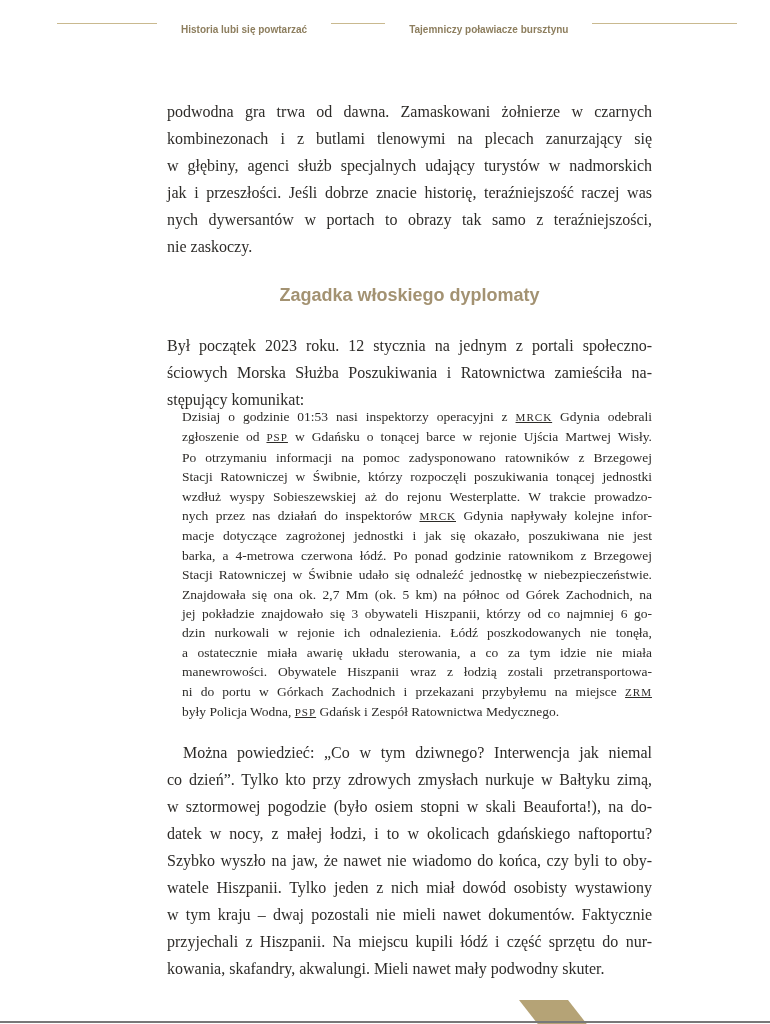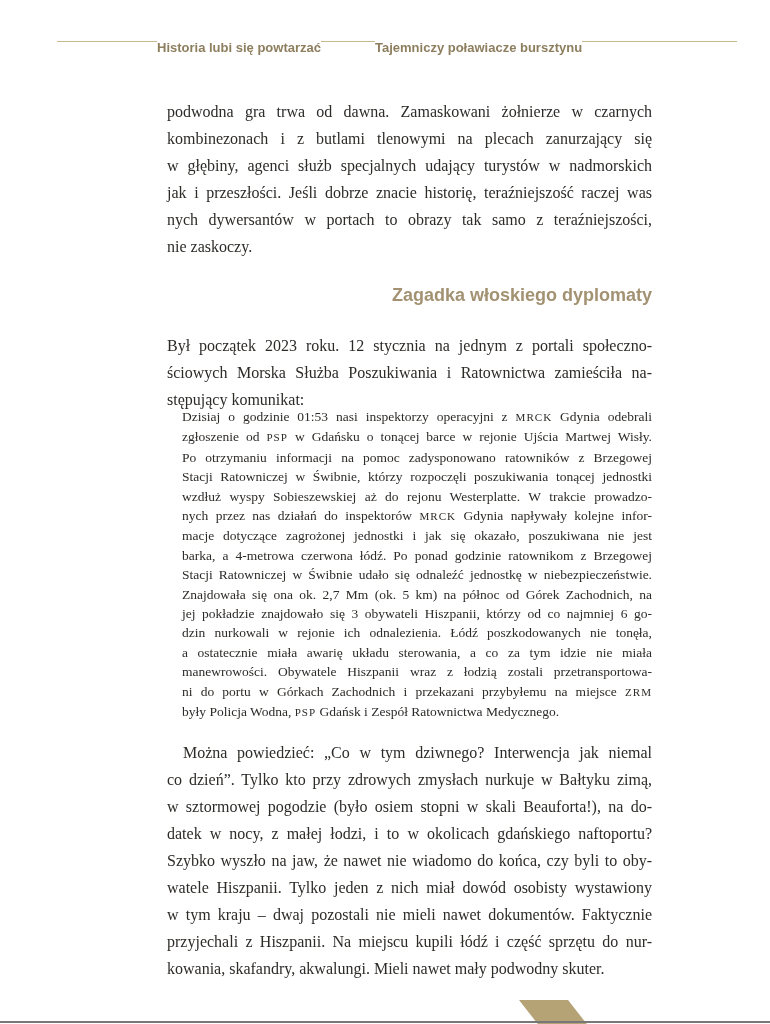--- a/index.html
+++ b/index.html
@@ -13,48 +13,47 @@
     width: 770px; height: 1024px;
     background: #ffffff;
     overflow: hidden;
     color: var(--body_text, #2d2b28);
   }
 
   
   .running-header {
     position: absolute;
     left: 57px; right: 33px; top: 24px;
-    display: flex; align-items: center; 
+    display: flex; align-items: center; gap: 24px;
     font-family: "Liberation Sans", sans-serif;
     font-weight: 700;
-    font-size: 13px;
+    font-size: 10px;
     color: var(--header_text, #8d7e5e);
     white-space: nowrap;
-    margin-top: 16px;
   }
   .rule {
     height: 1px;
     background: var(--rule_gold, #c9b98f);
     transform: translateY(-6px);
   }
   .rule-left { width: 100px; }
   .rule-mid { width: 54px; }
   .rule-right { flex: 1; }
 
   
   .para, .section-heading, .quote {
     position: absolute;
     left: 155px; width: 485px;
     margin: 12px; padding: 0;
   }
   .para { font-size: 16px; line-height: 27px; }
   .p1 { top: 86px; }
   .section-heading {
     top: 271px;
-    text-align: right;
+    text-align: center;
     font-family: "Liberation Sans", sans-serif;
     font-weight: 700;
     font-size: 18px;
     line-height: 24px;
     color: var(--heading, #a39272);
   }
   .p2 { top: 320px; }
   .quote {
     left: 170px; width: 470px;
     top: 395px;
@@ -63,21 +62,21 @@
   }
   .p3 { top: 727px; }
   .indent-first .line:first-child { text-indent: 16px; }
 
   .line {
     text-align: justify;
     text-align-last: justify;
   }
   .line.last { text-align-last: left; }
 
-  .sc { font-size: 82%; letter-spacing: 0.09em; }
+  .sc { font-size: 82%; letter-spacing: 0.09em; text-decoration: underline; }
 
   
   .ornament {
     position: absolute;
     left: 519px; top: 1000px;
     width: 49px; height: 25px;
     background: var(--ornament, #b5a376);
     transform: skewX(38deg);
     transform-origin: 0 0;
   }

